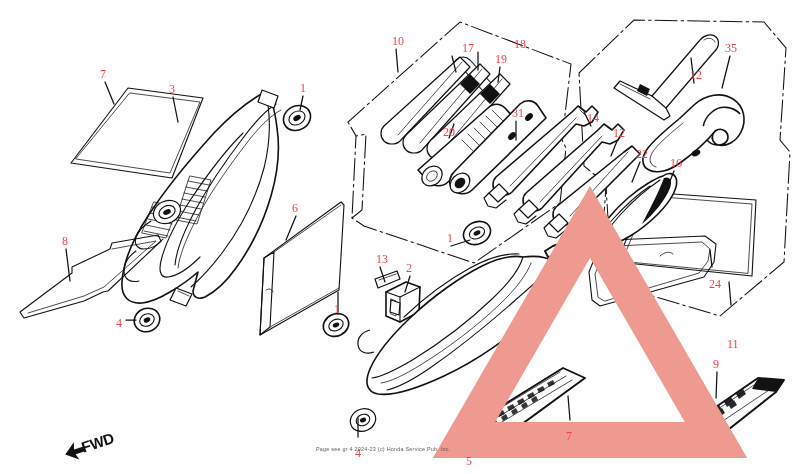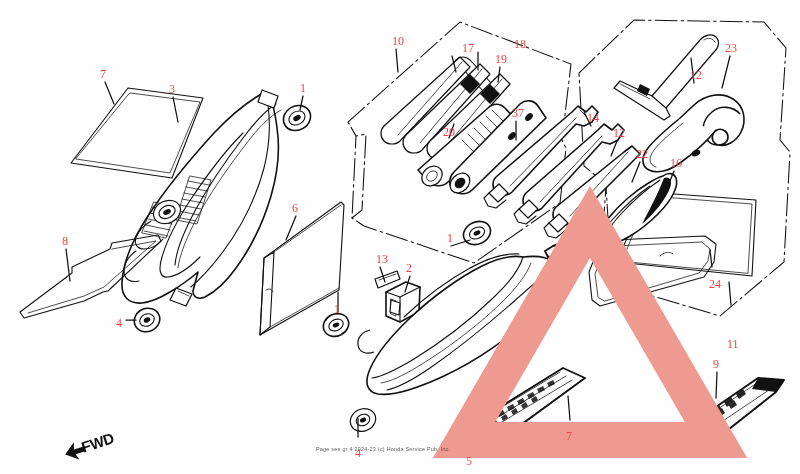--- a/index.html
+++ b/index.html
@@ -376,23 +376,23 @@
 
   <div id="callout-layer">
       <div class="callout" style="left: 100px; top: 68px;">7</div>
       <div class="callout" style="left: 169px; top: 83px;">3</div>
       <div class="callout" style="left: 300px; top: 82px;">1</div>
       <div class="callout" style="left: 392px; top: 35px;">10</div>
       <div class="callout" style="left: 446px; top: 42px; margin-left: 16px;">17</div>
       <div class="callout" style="left: 474px; top: 38px; margin-left: 40px;">18</div>
       <div class="callout" style="left: 495px; top: 53px;">19</div>
       <div class="callout" style="left: 690px; top: 69px;">12</div>
-      <div class="callout" style="left: 725px; top: 42px;">23</div>
+      <div class="callout" style="left: 725px; top: 42px;">35</div>
       <div class="callout" style="left: 443px; top: 126px;">20</div>
-      <div class="callout" style="left: 512px; top: 107px;">37</div>
+      <div class="callout" style="left: 512px; top: 107px;">31</div>
       <div class="callout" style="left: 587px; top: 112px;">14</div>
       <div class="callout" style="left: 613px; top: 127px;">12</div>
       <div class="callout" style="left: 636px; top: 148px;">22</div>
       <div class="callout" style="left: 670px; top: 157px;">16</div>
       <div class="callout" style="left: 62px; top: 235px;">8</div>
       <div class="callout" style="left: 292px; top: 202px;">6</div>
       <div class="callout" style="left: 447px; top: 232px;">1</div>
       <div class="callout" style="left: 376px; top: 253px;">13</div>
       <div class="callout" style="left: 406px; top: 262px;">2</div>
       <div class="callout" style="left: 334px; top: 303px;">1</div>

